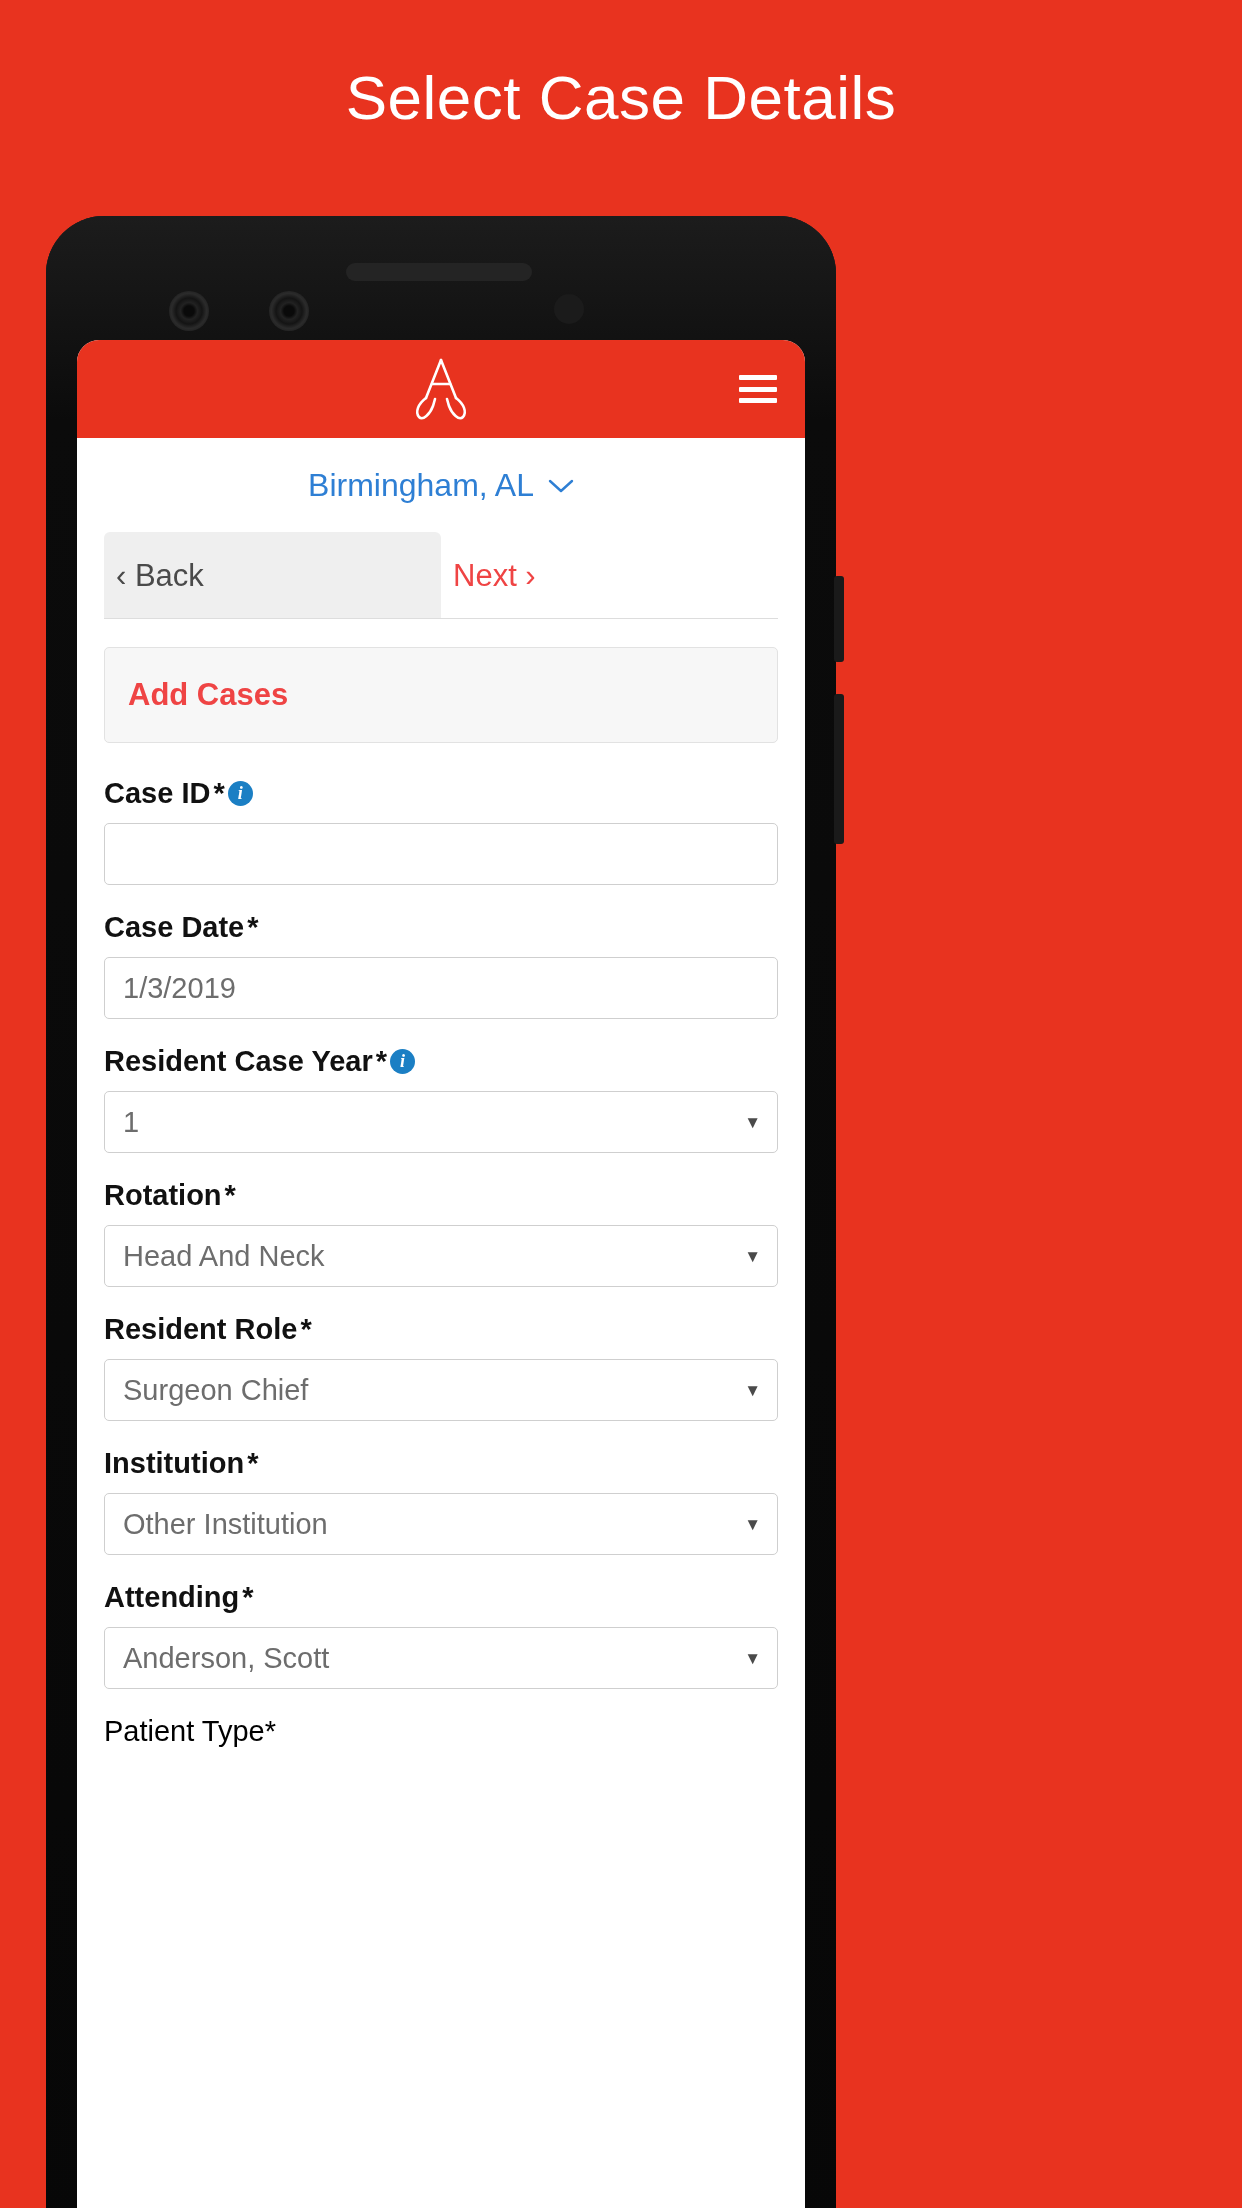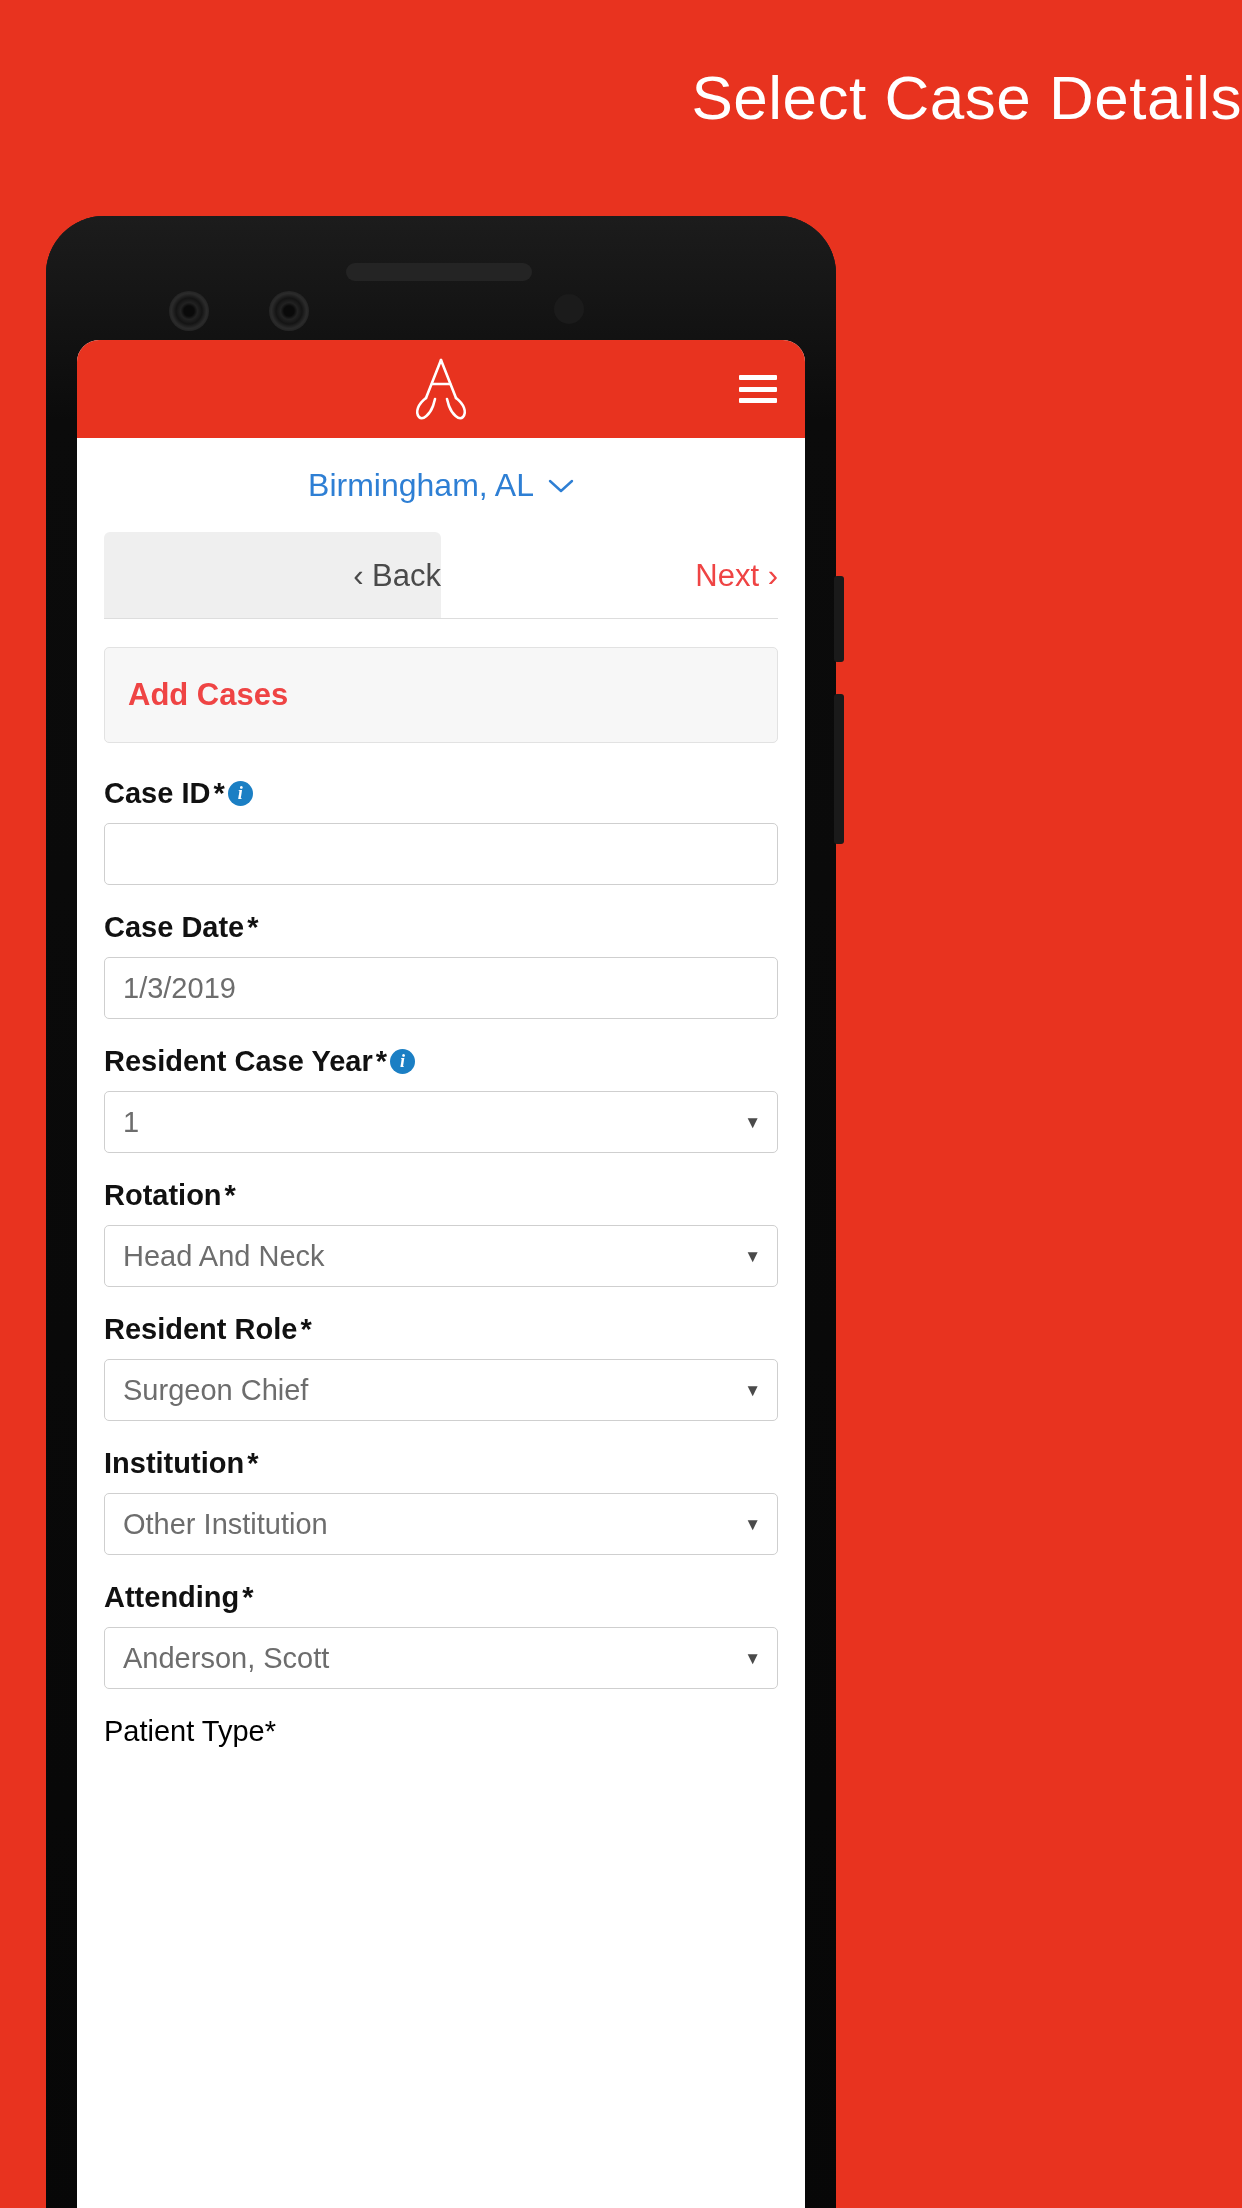--- a/index.html
+++ b/index.html
@@ -8,21 +8,21 @@
     height: 2208px;
     overflow: hidden;
     font-family: "Liberation Sans", sans-serif;
   }
   body { background: #e8331f; position: relative; }
 
   
   .promo-title {
     position: absolute;
     top: 62px; left: 0; right: 0;
-    text-align: right;
+    text-align: center;
     color: #ffffff;
     font-size: 62px;
     font-weight: 400;
     letter-spacing: 0.5px;
     font-family: "Liberation Sans", sans-serif;
   }
 
   
   .device {
     position: absolute;
@@ -148,22 +148,22 @@
   }
 
   
   .nav-tabs {
     display: flex;
     margin: 0 27px;
     border-bottom: 1px solid #dddddd;
   }
   .nav-tab {
     flex: 1;
-    text-align: right;
-    padding: 26px 0 24px;
+    text-align: left;
+    padding: 26px 12px 24px;
     font-size: 31px;
     cursor: pointer;
   }
   .nav-tab.back {
     background: #efefef;
     color: #4a4a4a;
     border-radius: 6px 6px 0 0;
   }
   .nav-tab.next {
     background: #ffffff;

